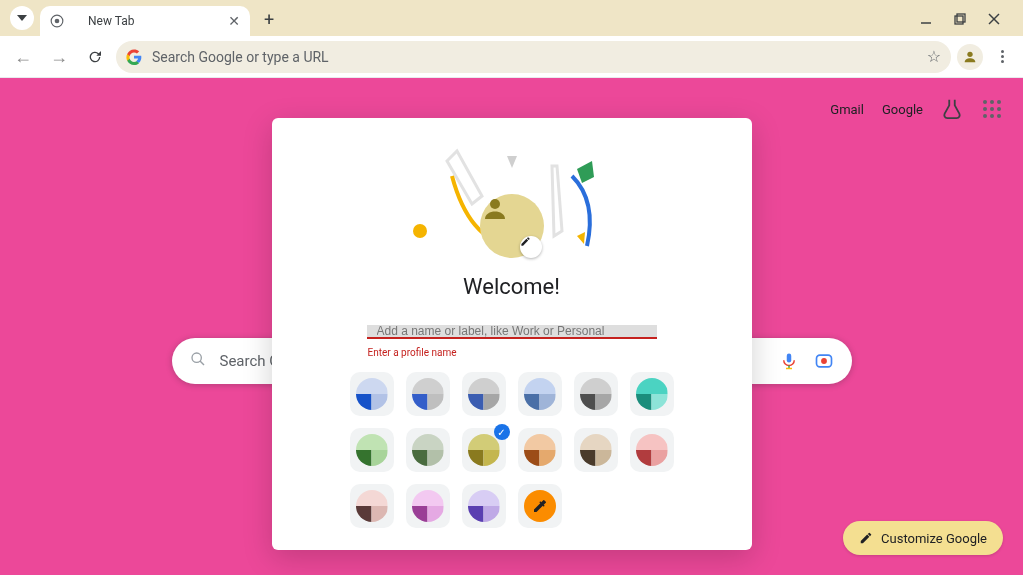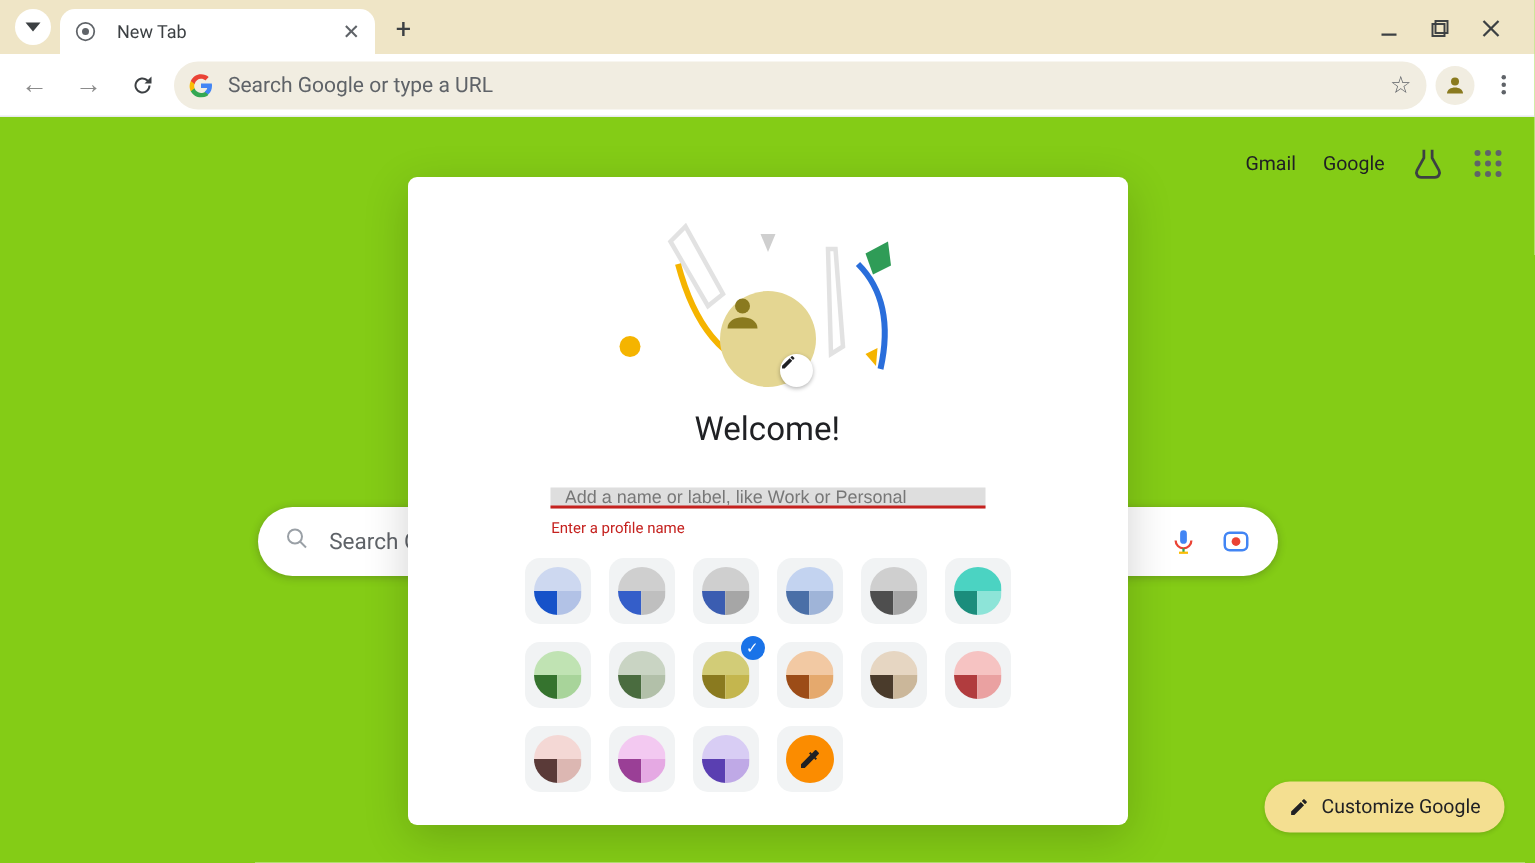--- a/index.html
+++ b/index.html
@@ -16,21 +16,21 @@
     display: flex; align-items: flex-end; padding: 0 6px;
   }
   .tab-drop {
     width: 24px; height: 24px; border-radius: 50%; background: #fff;
     display: flex; align-items: center; justify-content: center;
     margin: 0 4px 6px 4px;
   }
   .tab {
     height: 30px; background: #fff; border-radius: 10px 10px 0 0;
     width: 210px; display: flex; align-items: center; padding: 0 10px;
-    gap: 14px; margin-left: 2px;
+    gap: 24px; margin-left: 2px;
   }
   .tab-title { flex: 1; font-size: 12px; color: #3c4043; }
   .tab-close { font-size: 14px; color: #5f6368; }
   .tab-new {
     width: 26px; height: 26px; border-radius: 50%;
     display: flex; align-items: center; justify-content: center;
     margin: 0 0 4px 6px; color: #3c4043; font-size: 18px;
   }
   .win-controls { margin-left: auto; display: flex; gap: 20px; padding: 0 16px 10px 0; color: #3c4043; }
   .win-btn { width: 14px; height: 14px; display:flex; align-items:center; justify-content:center; }
@@ -57,21 +57,21 @@
     width: 26px; height: 26px; border-radius: 50%; background: #f1ede1;
     display:flex; align-items:center; justify-content:center;
   }
   .kebab { width: 26px; display:flex; align-items:center; justify-content:center; }
   .dots-v { display:flex; flex-direction:column; gap:2px; }
   .dots-v span, .dots-g span { width:3px; height:3px; border-radius:50%; background:#5f6368; display:block; }
   .dots-g { display:grid; grid-template-columns:repeat(3,5px); grid-template-rows:repeat(3,5px); gap:2px; }
   .dots-g span { width:4px; height:4px; }
 
   
-  .ntp { position:relative; height: calc(575px - 78px); background:#84cc16; }
+  .ntp { position:relative; height: calc(575px - 78px); background:#ec4899; }
   .ntp-top {
     position:absolute; top:20px; right:20px; display:flex; align-items:center; gap:18px;
     font-size:13px; color:#202124;
   }
   .ntp-link { color:#202124; }
   .labs { width:22px; height:22px; }
   .apps-btn { width:22px; height:22px; display:flex; align-items:center; justify-content:center; }
 
   .ntp-search {
     position:absolute; top:260px; left:50%; transform:translateX(-50%);

